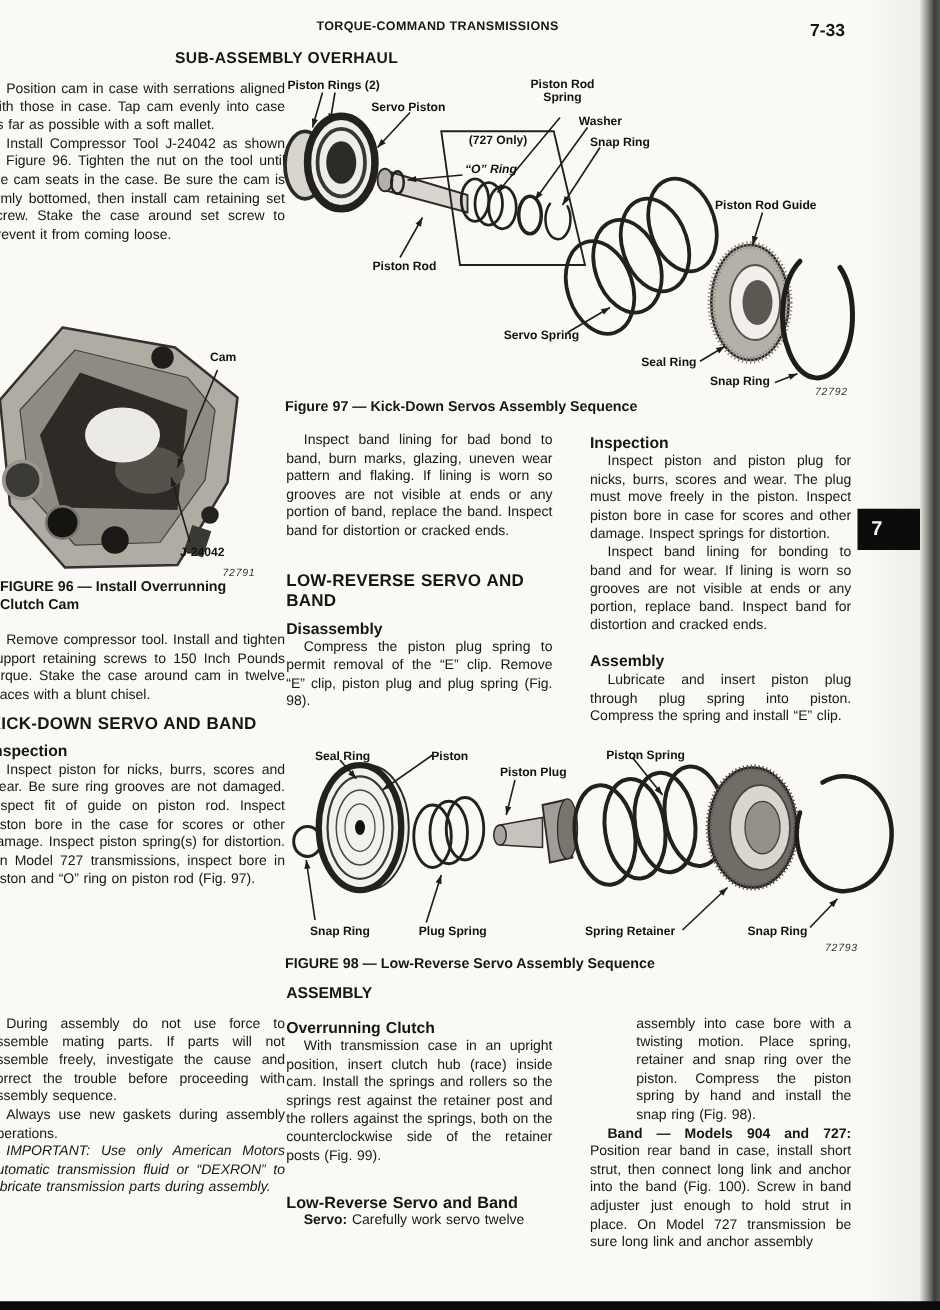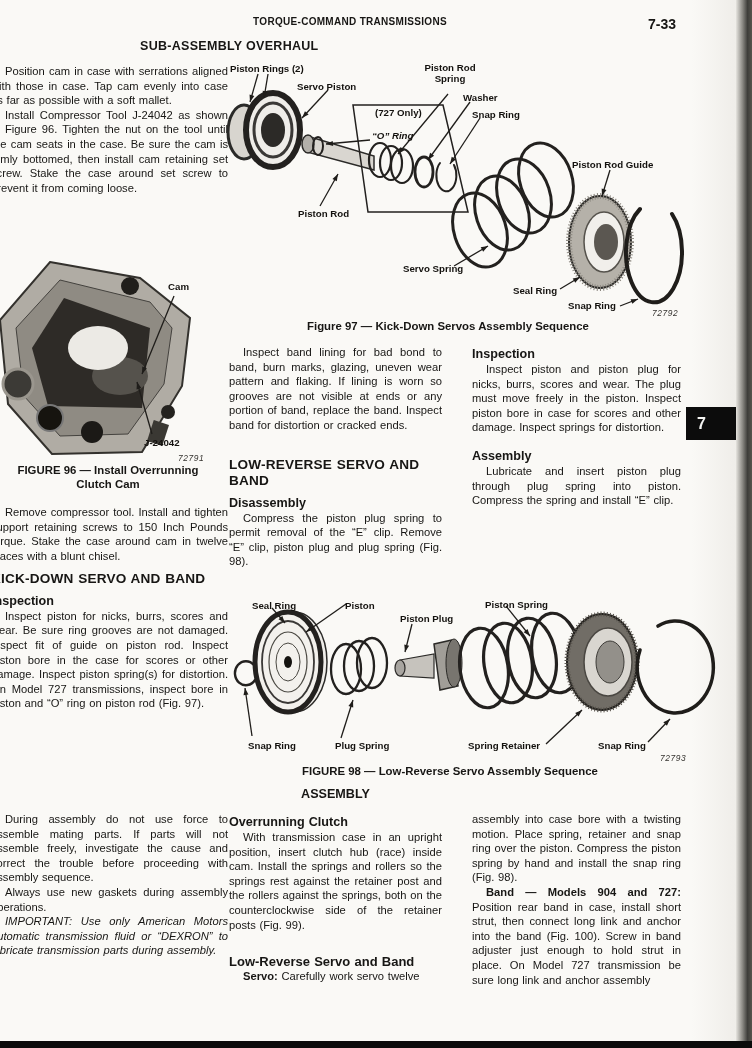--- a/index.html
+++ b/index.html
@@ -16,21 +16,21 @@
   .col{position:absolute;text-align:justify;font-size:11.2px;line-height:14.6px;word-spacing:.6px;}
   .col p{margin:0;text-indent:14px;}
   .h-main{font-weight:bold;font-size:13.6px;line-height:16.5px;letter-spacing:.2px;margin:0;text-align:left;}
   .h-sub{font-weight:bold;font-size:12.6px;line-height:15px;margin:0;text-align:left;}
   .mt6{margin-top:6px;}.mt8{margin-top:8px;}.mt14{margin-top:14px;}.mt22{margin-top:22px;}.mt24{margin-top:24px;}
   .italicp{font-style:italic;}
   .b{font-weight:bold;}
   .figlabel{position:absolute;font-weight:bold;font-size:9.7px;line-height:11px;white-space:nowrap;color:#14120f;}
   .figlabel.wrap{white-space:normal;text-align:center;}
   .fignum{position:absolute;font-size:8.4px;font-style:italic;letter-spacing:.6px;color:#34322e;}
-  .caption{position:absolute;font-weight:bold;font-size:11.4px;line-height:13.5px;text-align:center;}
+  .caption{position:absolute;font-weight:bold;font-size:11.4px;line-height:13.5px;text-align:left;}
   .tab7{position:absolute;left:686px;top:407px;width:50px;height:33px;background:#0c0c0c;
     color:#f4f4f2;font-weight:bold;font-size:16px;line-height:33px;padding-left:11px;box-sizing:border-box;}
   .edge-right{position:absolute;left:736px;top:0;width:16px;height:1048px;
     background:linear-gradient(to right,#e6e4df,#8d8b86 40%,#3e3d3a 72%,#56544e);}
   .edge-bottom{position:absolute;left:0;top:1041px;width:752px;height:7px;background:#0b0b0b;}
   svg{position:absolute;overflow:visible;}
   .ln{stroke:#1f1d1a;stroke-width:1.3;fill:none;}
   .ah{fill:#1f1d1a;stroke:none;}
 </style>
 </head>
@@ -152,20 +152,21 @@
 
 <div class="col" style="left:229px;top:345px;width:213px;">
   <p>Inspect band lining for bad bond to band, burn marks, glazing, uneven wear pattern and flaking. If lining is worn so grooves are not visible at ends or any portion of band, replace the band. Inspect band for distortion or cracked ends.</p>
   <h2 class="h-main mt24">LOW-REVERSE SERVO AND BAND</h2>
   <h3 class="h-sub mt6">Disassembly</h3>
   <p>Compress the piston plug spring to permit removal of the “E” clip. Remove “E” clip, piston plug and plug spring (Fig. 98).</p>
 </div>
 <div class="col" style="left:472px;top:347px;width:209px;">
   <h3 class="h-sub">Inspection</h3>
   <p>Inspect piston and piston plug for nicks, burrs, scores and wear. The plug must move freely in the piston. Inspect piston bore in case for scores and other damage. Inspect springs for distortion.</p>
+  <p>Inspect band lining for bonding to band and for wear. If lining is worn so grooves are not visible at ends or any portion, replace band. Inspect band for distortion and cracked ends.</p>
   <h3 class="h-sub mt14">Assembly</h3>
   <p>Lubricate and insert piston plug through plug spring into piston. Compress the spring and install “E” clip.</p>
 </div>
 
 <div>
   <svg style="left:228px;top:592px;" width="524" height="170" viewBox="0 0 524 170">
     <path d="M 26 73 A 11 12 0 1 0 27 88" fill="none" stroke="#23211f" stroke-width="2.4" stroke-linecap="round"></path>
     <ellipse cx="66" cy="70" rx="33" ry="50" fill="#efede9" stroke="#2b2a28" stroke-width="1.5"></ellipse>
     <ellipse cx="60" cy="70" rx="33" ry="50" fill="#f3f1ed" stroke="#23211f" stroke-width="5"></ellipse>
     <ellipse cx="60" cy="70" rx="26" ry="41" fill="none" stroke="#3a3836" stroke-width="1.8"></ellipse>
@@ -220,19 +221,19 @@
 <div class="caption" style="left:229px;top:788px;width:213px;font-size:12.6px;">ASSEMBLY</div>
 
 <div class="col" style="left:229px;top:815px;width:213px;">
   <h3 class="h-sub">Overrunning Clutch</h3>
   <p>With transmission case in an upright position, insert clutch hub (race) inside cam. Install the springs and rollers so the springs rest against the retainer post and the rollers against the springs, both on the counterclockwise side of the retainer posts (Fig. 99).</p>
   <h3 class="h-sub mt22" style="font-size:13px;">Low-Reverse Servo and Band</h3>
   <p><span class="b">Servo:</span><span> Carefully work servo twelve</span></p>
 </div>
 
 <div class="col" style="left:472px;top:812px;width:209px;">
-  <p style="text-indent:0;">assembly into case bore with a twisting motion. Place spring, retainer and snap ring over the piston. Compress the piston spring by hand and install the snap ring (Fig. 98).</p>
+  <p style="text-indent:0;margin-left:37px;">assembly into case bore with a twisting motion. Place spring, retainer and snap ring over the piston. Compress the piston spring by hand and install the snap ring (Fig. 98).</p>
   <p><span class="b">Band — Models 904 and 727:</span><span> Position rear band in case, install short strut, then connect long link and anchor into the band (Fig. 100). Screw in band adjuster just enough to hold strut in place. On Model 727 transmission be sure long link and anchor assembly</span></p>
 </div>
 
 <div class="tab7">7</div>
 <div class="edge-right"></div>
 <div class="edge-bottom"></div>
 
 </body></html>

